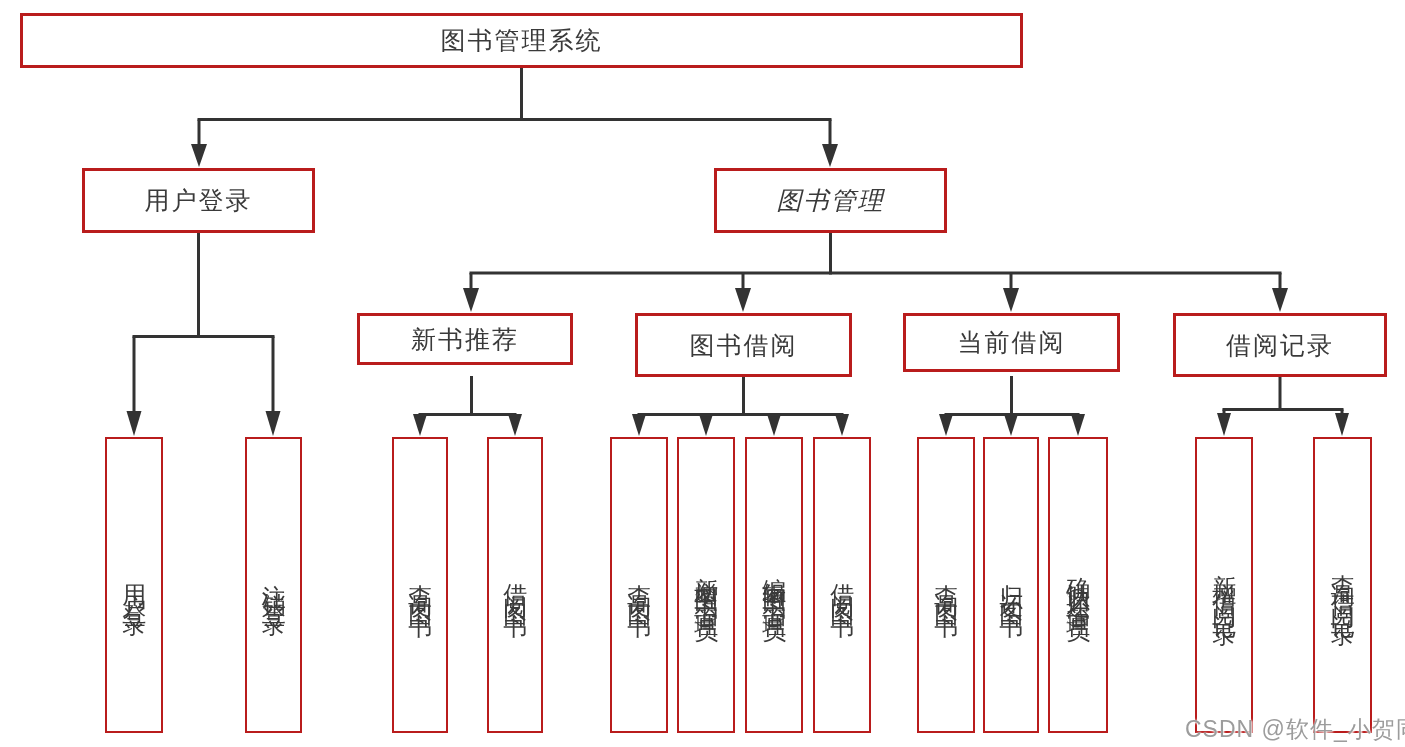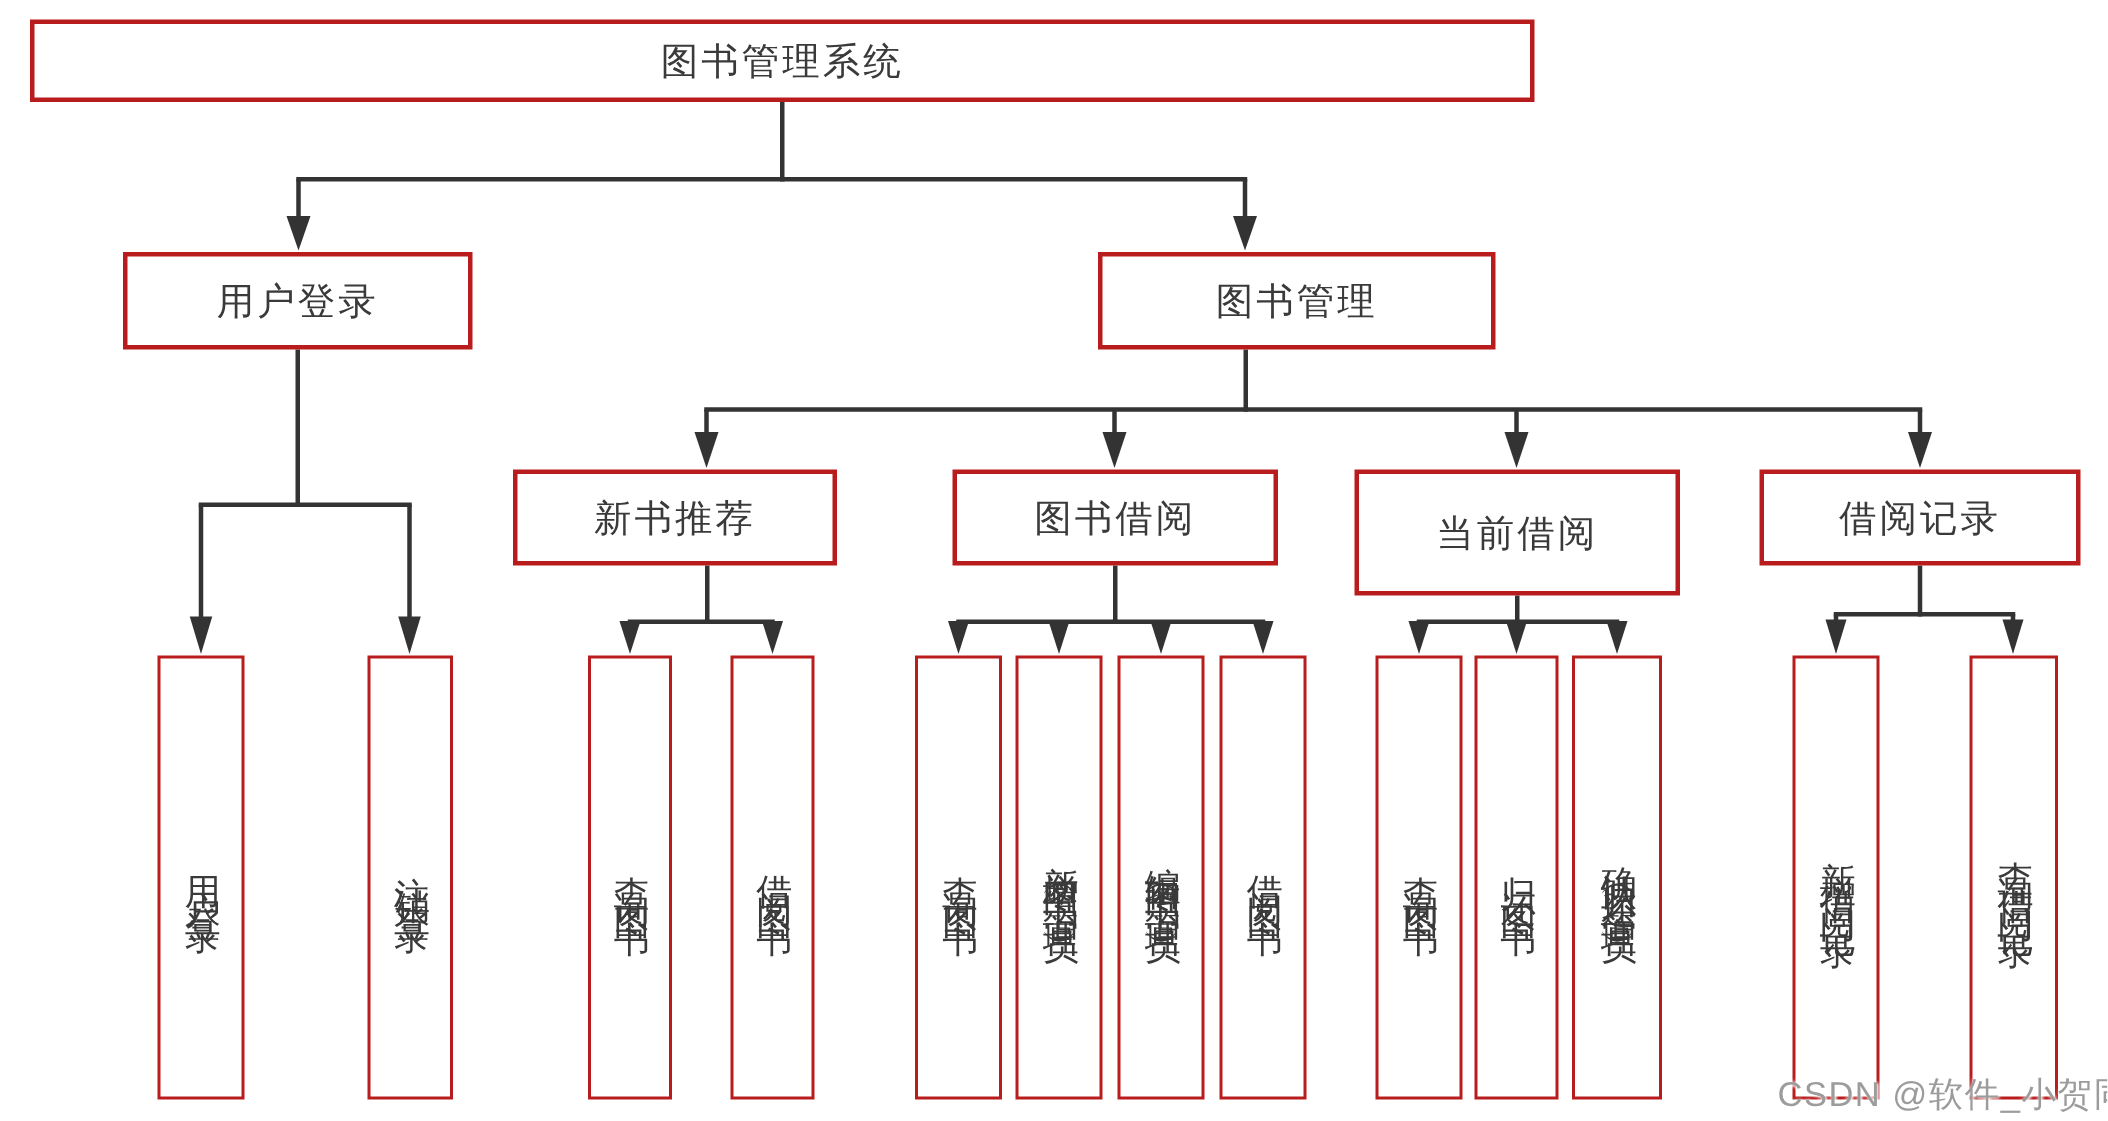--- a/index.html
+++ b/index.html
@@ -126,31 +126,31 @@
     </g>
   </svg>
 
   <div class="box" style="left:20px; top:13px; width:1003px; height:55px;">
     <span>图书管理系统</span>
   </div>
 
   <div class="box" style="left:82px; top:168px; width:233px; height:65px;">
     <span>用户登录</span>
   </div>
-  <div class="box" style="left:732px; top:168px; width:265px; height:65px;">
+  <div class="box" style="left:714px; top:168px; width:233px; height:65px;font-style:italic;">
     <span>图书管理</span>
   </div>
 
-  <div class="box" style="left:342px; top:313px; width:216px; height:64px;text-align:right;">
+  <div class="box" style="left:357px; top:313px; width:216px; height:52px;text-align:right;">
     <span>新书推荐</span>
   </div>
   <div class="box" style="left:635px; top:313px; width:217px; height:64px;justify-content:center;">
     <span>图书借阅</span>
   </div>
-  <div class="box" style="left:903px; top:313px; width:217px; height:84px;">
+  <div class="box" style="left:903px; top:313px; width:217px; height:59px;">
     <span>当前借阅</span>
   </div>
   <div class="box" style="left:1173px; top:313px; width:214px; height:64px;">
     <span>借阅记录</span>
   </div>
 
   <div class="box leaf" style="left:105px; top:437px; width:58px; height:296px;">
     <span class="vtext">用户登录</span>
   </div>
   <div class="box leaf" style="left:245px; top:437px; width:57px; height:296px;">

